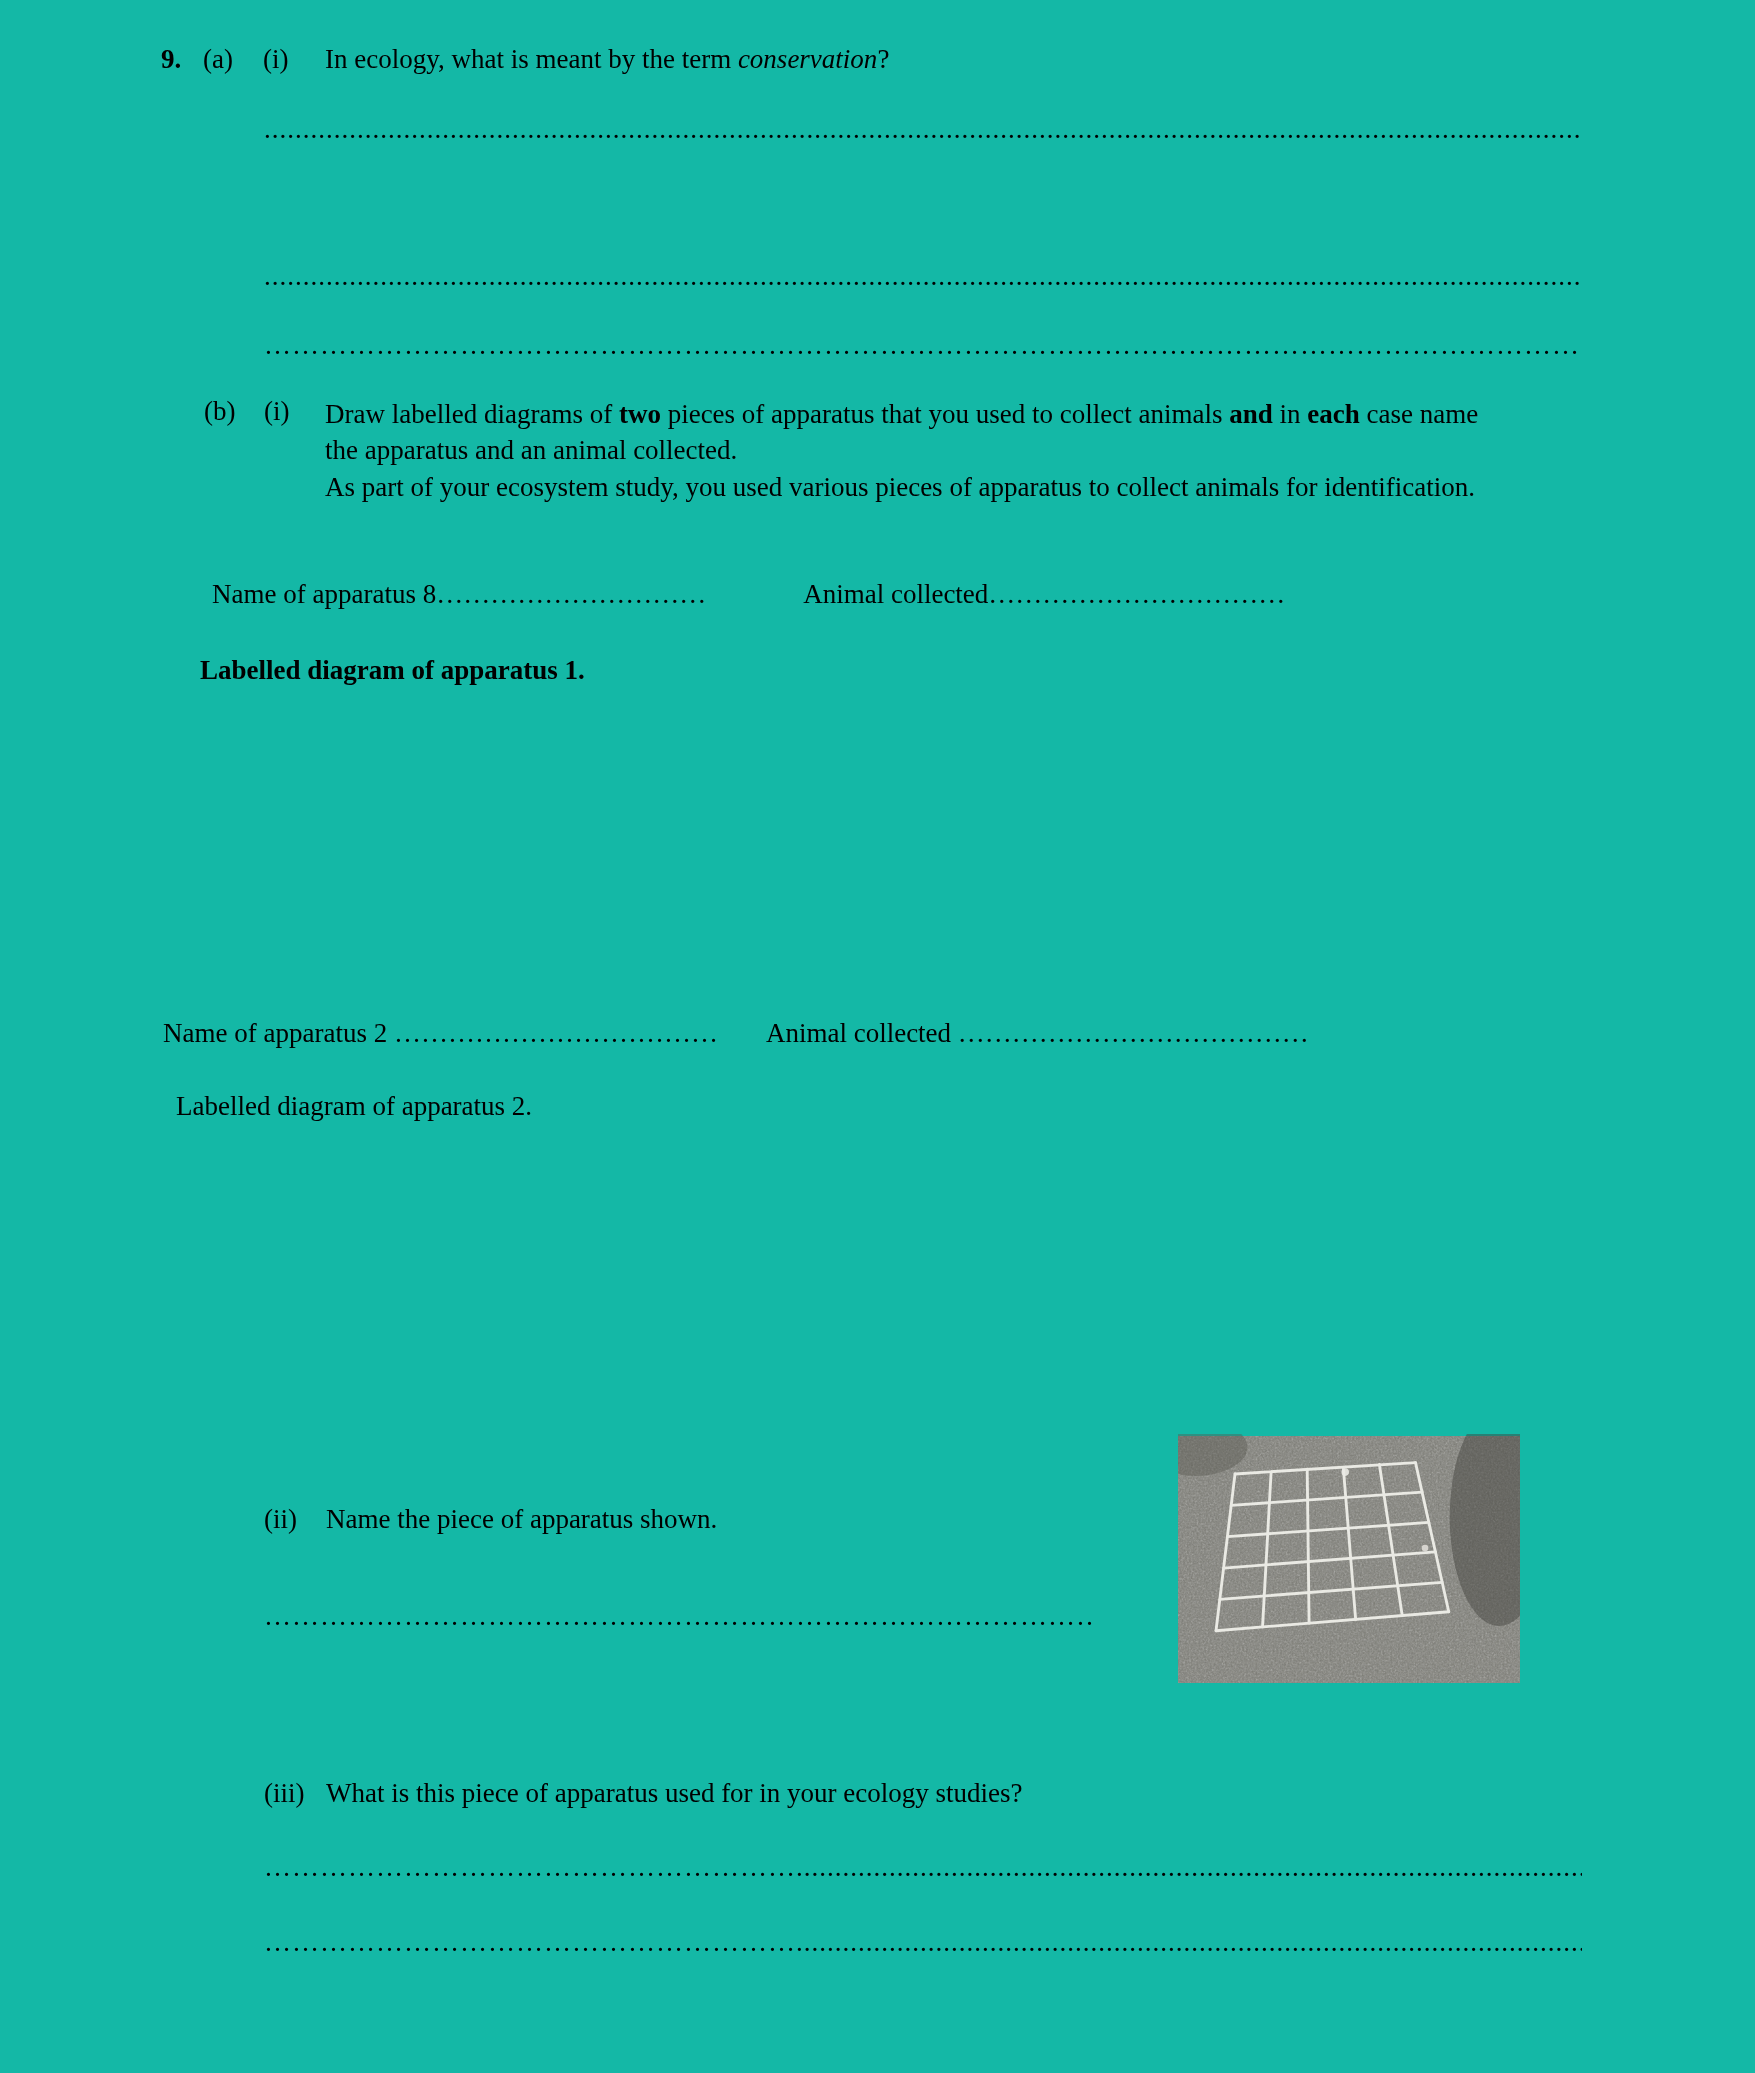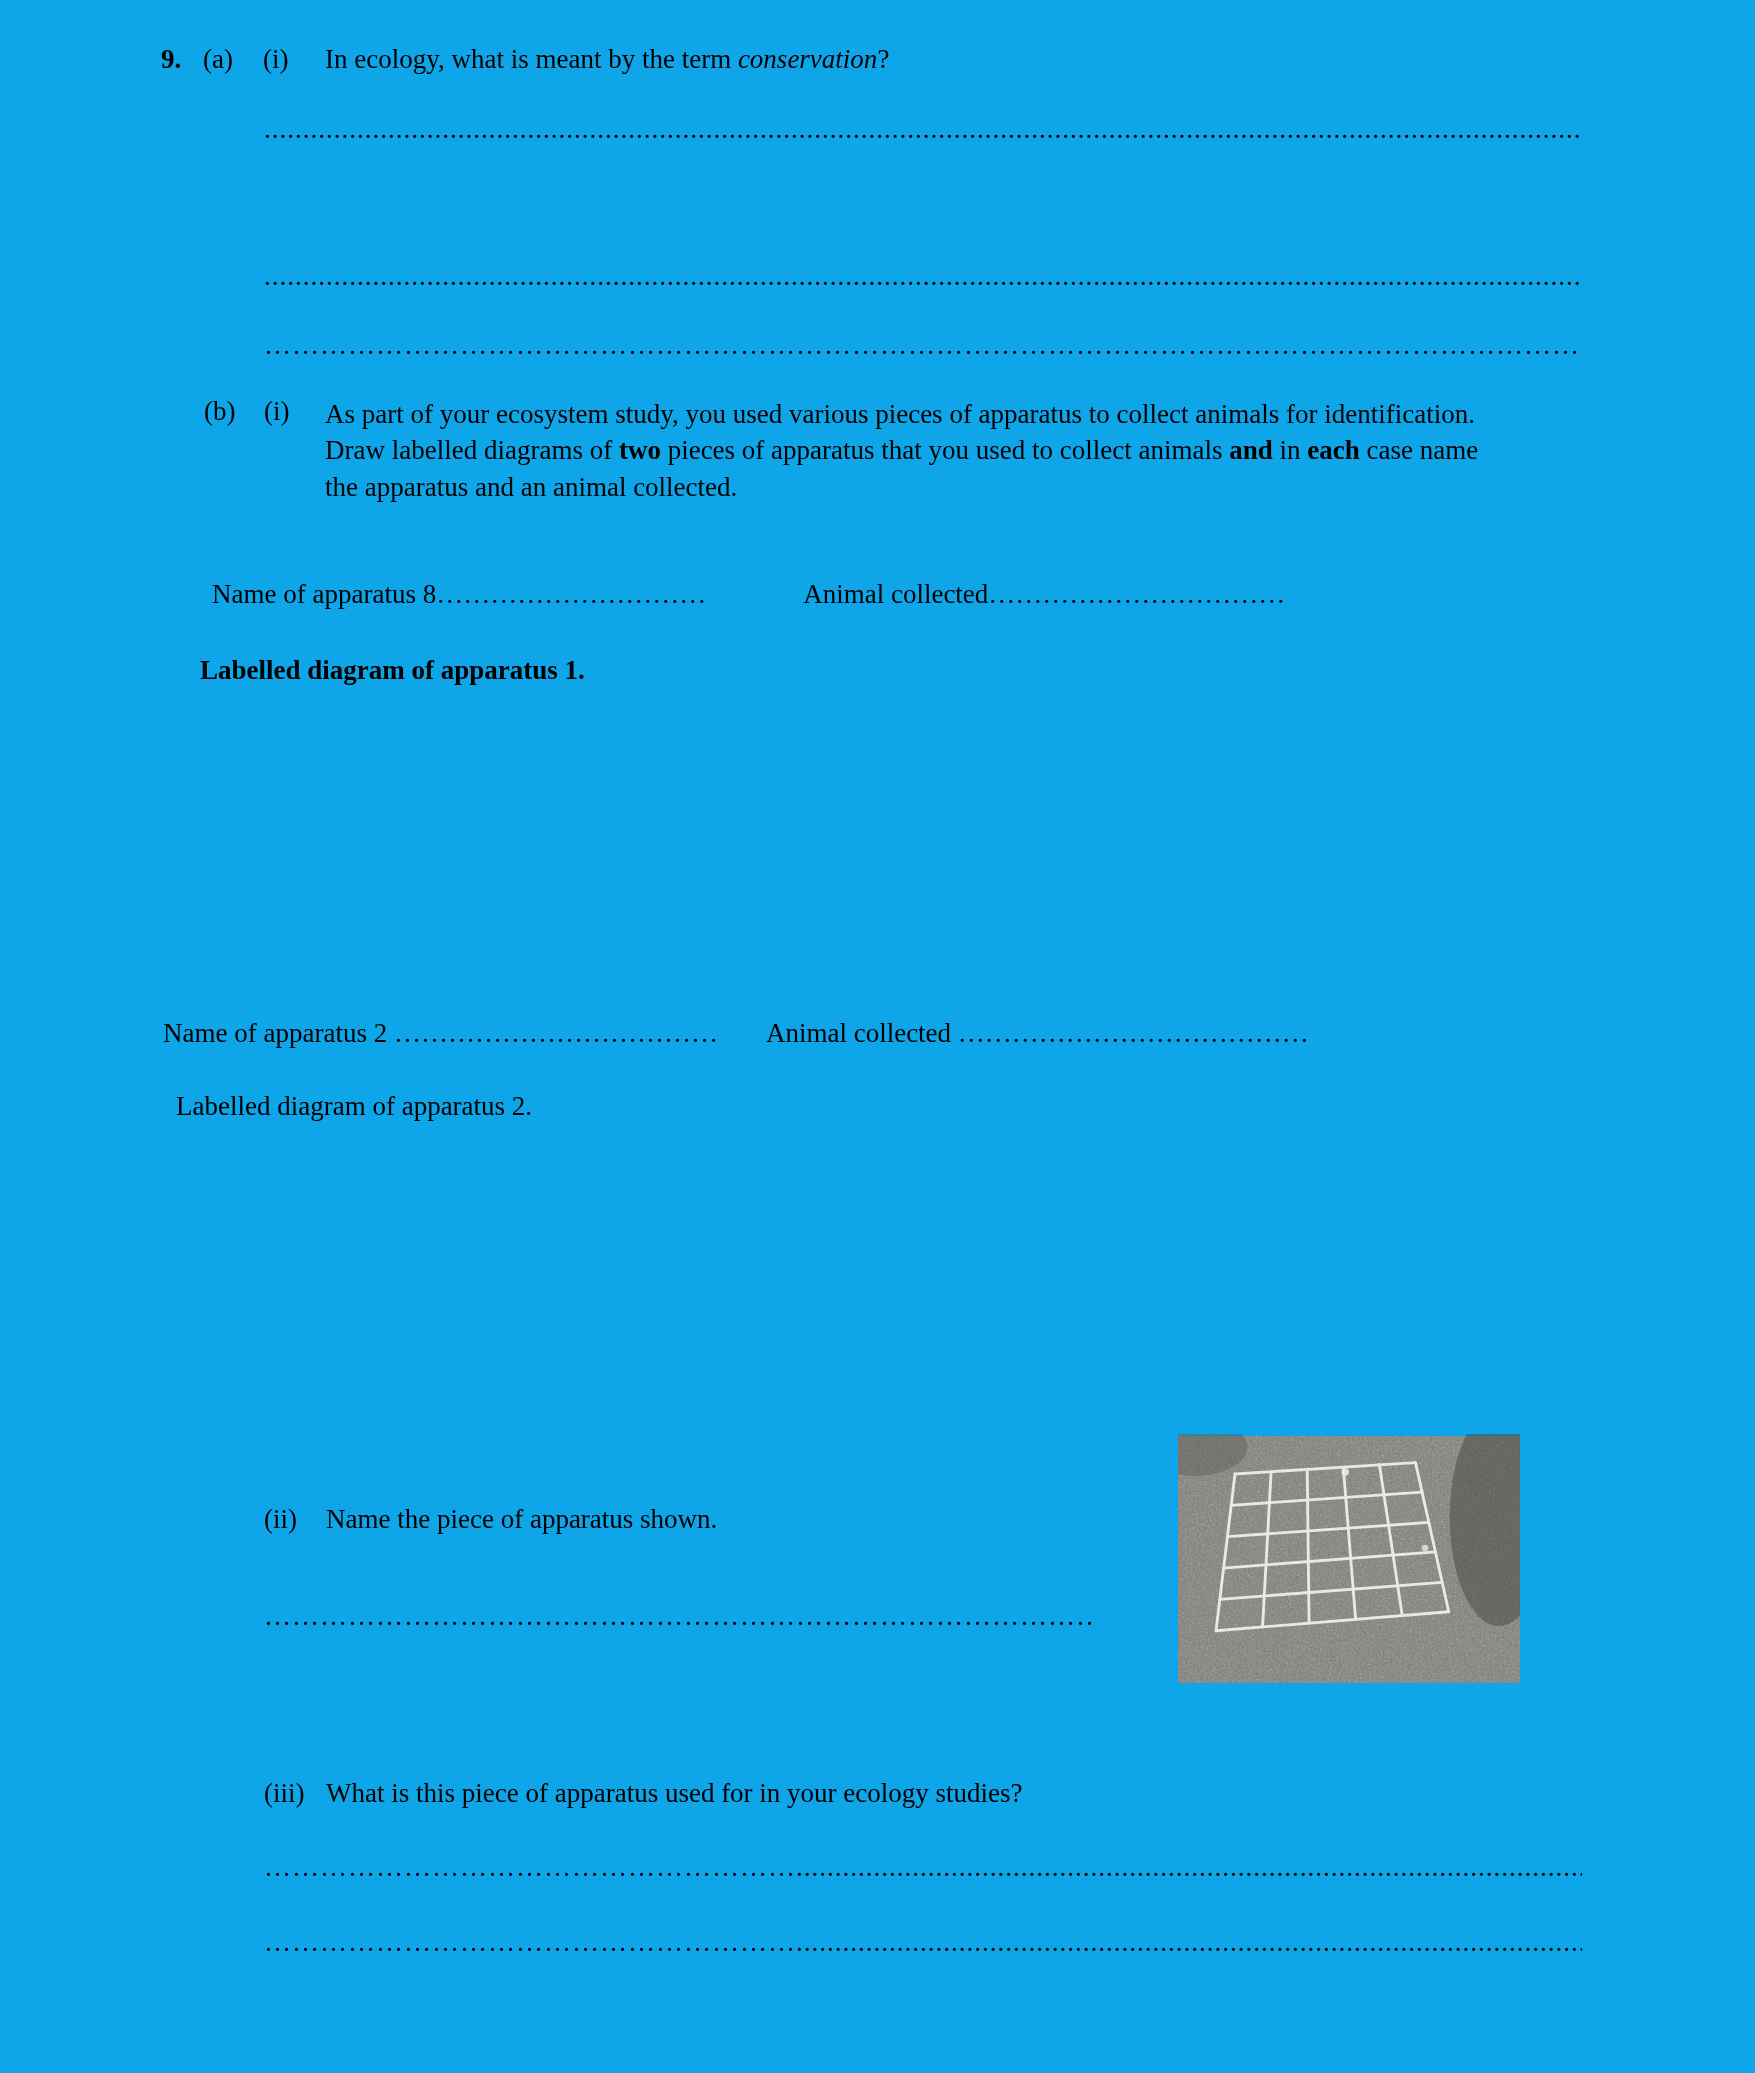--- a/index.html
+++ b/index.html
@@ -4,21 +4,21 @@
 <style>
   html, body {
     margin: 0;
     padding: 0;
     background: #ffffff;
   }
   .page {
     position: relative;
     width: 1755px;
     height: 2074px;
-    background: #0ea5e9;
+    background: #14b8a6;
     font-family: "Liberation Serif", serif;
     font-size: 27px;
     color: #000000;
     overflow: hidden;
   }
   .abs { position: absolute; }
   .qnum {
     display: inline-block;
     width: 42px;
     font-weight: bold;
@@ -61,22 +61,22 @@
 
   <div class="abs dots-line" style="left:264px; top:114px; width:1318px;">......................................................................................................................................................................................................................................</div>
 
 
   <div class="abs dots-line" style="left:264px; top:261px; width:1318px;">......................................................................................................................................................................................................................................</div>
   <div class="abs dots-line" style="left:264px; top:330px; width:1318px;">…………………………………………………………………………………………………………………………………………………</div>
 
   <div class="abs" style="left:204px; top:396px;">(b)</div>
   <div class="abs" style="left:264px; top:396px;">(i)</div>
   <div class="abs para" style="left:325px; top:396px; width:1173px;">
+    <div><span>Draw labelled diagrams of </span><span class="bd">two</span><span> pieces of apparatus that you used to collect animals </span><span class="bd">and</span><span> in </span><span class="bd">each</span><span> case name the apparatus and an animal collected.</span></div>
     <div>As part of your ecosystem study, you used various pieces of apparatus to collect animals for identification.</div>
-    <div><span>Draw labelled diagrams of </span><span class="bd">two</span><span> pieces of apparatus that you used to collect animals </span><span class="bd">and</span><span> in </span><span class="bd">each</span><span> case name the apparatus and an animal collected.</span></div>
   </div>
 
   <div class="abs" style="left:212px; top:579px; width:1400px; white-space:nowrap;">
     <span>Name of apparatus 8</span><span class="dots-inline">…………………………</span><span class="gap-lg">Animal collected</span><span class="dots-inline">……………………………</span>
   </div>
 
   <div class="abs" style="left:200px; top:655px;font-weight:bold;">Labelled diagram of apparatus 1.</div>
 
   <div class="abs" style="left:163px; top:1018px; width:1448px; white-space:nowrap;">
     <span>Name of apparatus 2 </span><span class="dots-inline">………………………………</span><span class="gap-md">Animal collected </span><span class="dots-inline">…………………………………</span>

